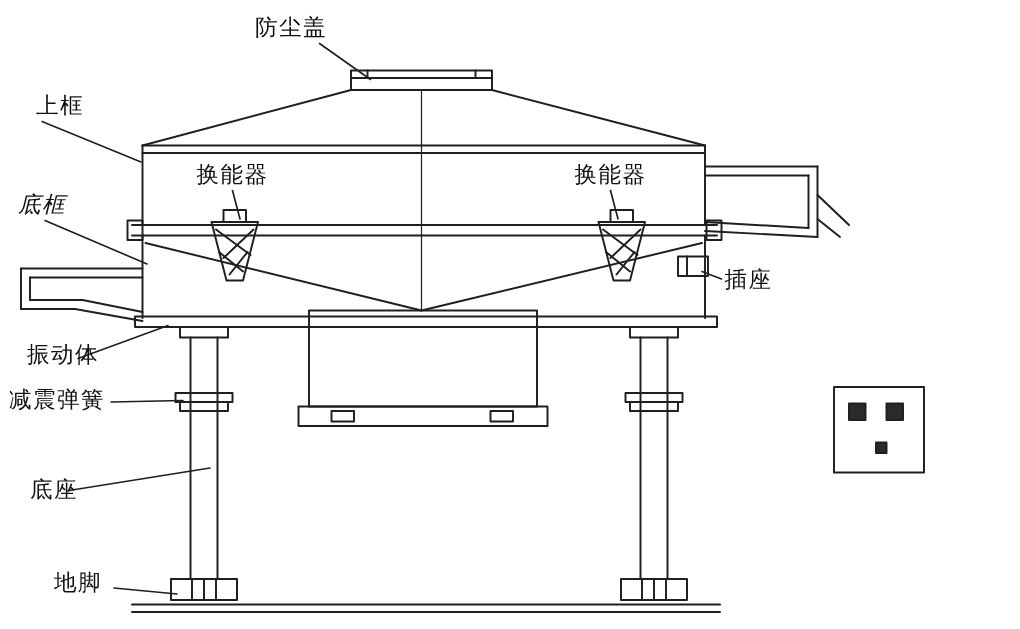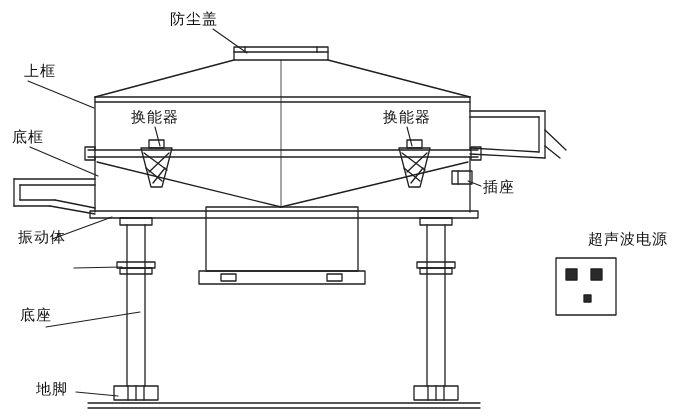--- a/index.html
+++ b/index.html
@@ -175,20 +175,20 @@
         <line x1="46" y1="327" x2="140" y2="312"></line>
         <line x1="76" y1="392" x2="118" y2="396"></line>
       </g>
     </g>
   </svg>
 
   <span class="label" style="left:170px; top:10px;">防尘盖</span>
   <span class="label" style="left:24px;  top:62px;">上框</span>
   <span class="label" style="left:131px; top:108px;">换能器</span>
   <span class="label" style="left:383px; top:108px;">换能器</span>
-  <span class="label" style="left:12px;  top:128px;">底框</span>
+  <span class="label" style="left:12px;  top:128px;font-style:italic;">底框</span>
   <span class="label" style="left:483px; top:178px;">插座</span>
   <span class="label" style="left:18px;   top:228px;">振动体</span>
-  <span class="label" style="left:20px;  top:306px;">底座</span>
+  <span class="label" style="left:6px;   top:258px;">减震弹簧</span>
+  <span class="label" style="left:20px;  top:318px;">底座</span>
   <span class="label" style="left:36px;  top:380px;">地脚</span>
-  <span class="label" style="left:588px; top:230px;">超声波电源</span>
 
 </div>
 
 </body></html>

